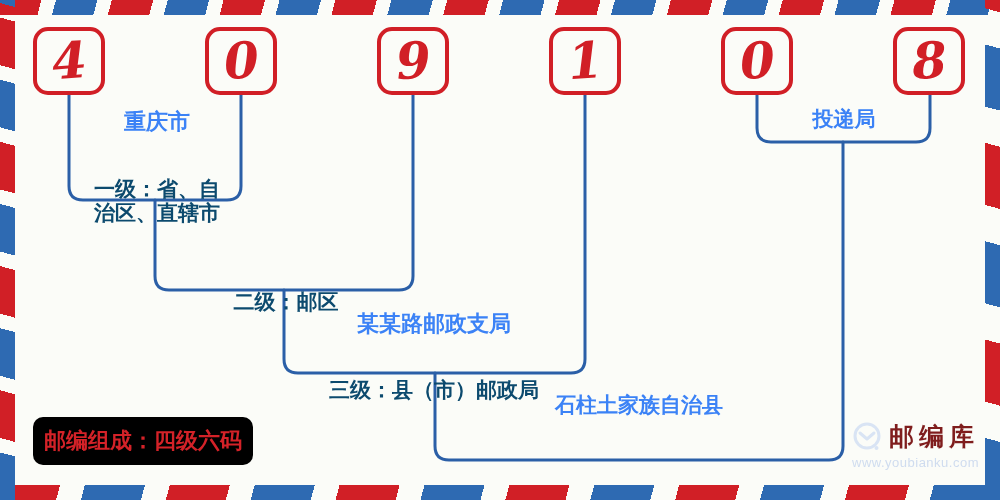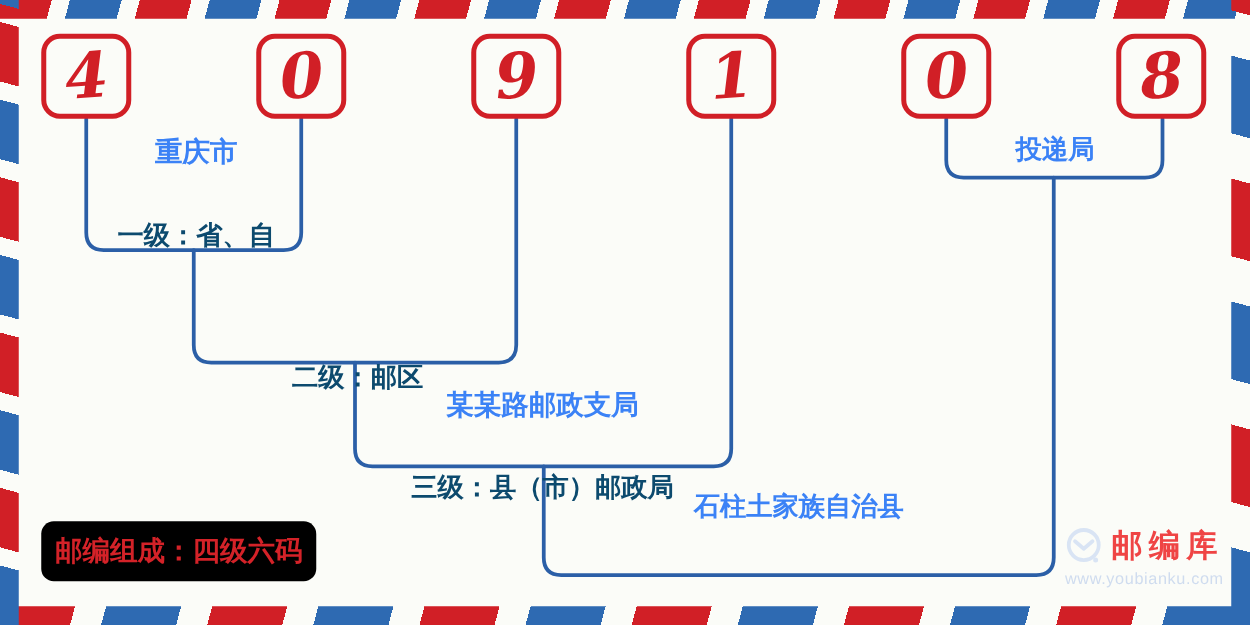--- a/index.html
+++ b/index.html
@@ -58,21 +58,21 @@
   
   .comp-box{
     position:absolute;left:33px;top:417px;width:220px;height:48px;
     background:#000000;border-radius:10px;
     display:flex;align-items:center;justify-content:center;
   }
   .comp-box span{color:#d42228;font-weight:bold;font-size:22px;white-space:nowrap;}
   
   .brand{position:absolute;left:852px;top:420px;width:135px;color:#d9e4f4;}
   .brand-row{display:flex;align-items:center;gap:7px;}
-  .brand-name{font-size:25px;font-weight:bold;letter-spacing:5px;color:#ef4444;}
+  .brand-name{font-size:25px;font-weight:bold;letter-spacing:5px;color:#7f1d1d;}
   .brand-url{font-size:13px;color:#cfdcef;margin-top:2px;letter-spacing:0.5px;}
 </style>
 </head>
 <body>
 
 <div id="canvas">
 
   <div class="border-strip border-top"></div>
   <div class="border-strip border-bottom"></div>
   <div class="border-strip border-left"></div>
@@ -101,20 +101,21 @@
   <div class="digit-box" style="left:721px">
       <span>0</span>
     </div>
   <div class="digit-box" style="left:893px">
       <span>8</span>
     </div>
 
   <div class="lbl blue place" style="left:157px;top:107px">重庆市</div>
   <div class="lbl red desc wrapdesc" style="left:157px;top:141px">
     <div>一级：省、自</div>
+    <div>治区、直辖市</div>
   </div>
 
   <div class="lbl red desc" style="left:286px;top:252px">二级：邮区</div>
 
   <div class="lbl blue place" style="left:434px;top:309px">某某路邮政支局</div>
   <div class="lbl red desc" style="left:434px;top:340px">三级：县（市）邮政局</div>
 
   <div class="lbl blue place" style="left:639px;top:391px;font-size:21px">石柱土家族自治县</div>
 
   <div class="lbl blue place" style="left:844px;top:105px;font-size:21px">投递局</div>

